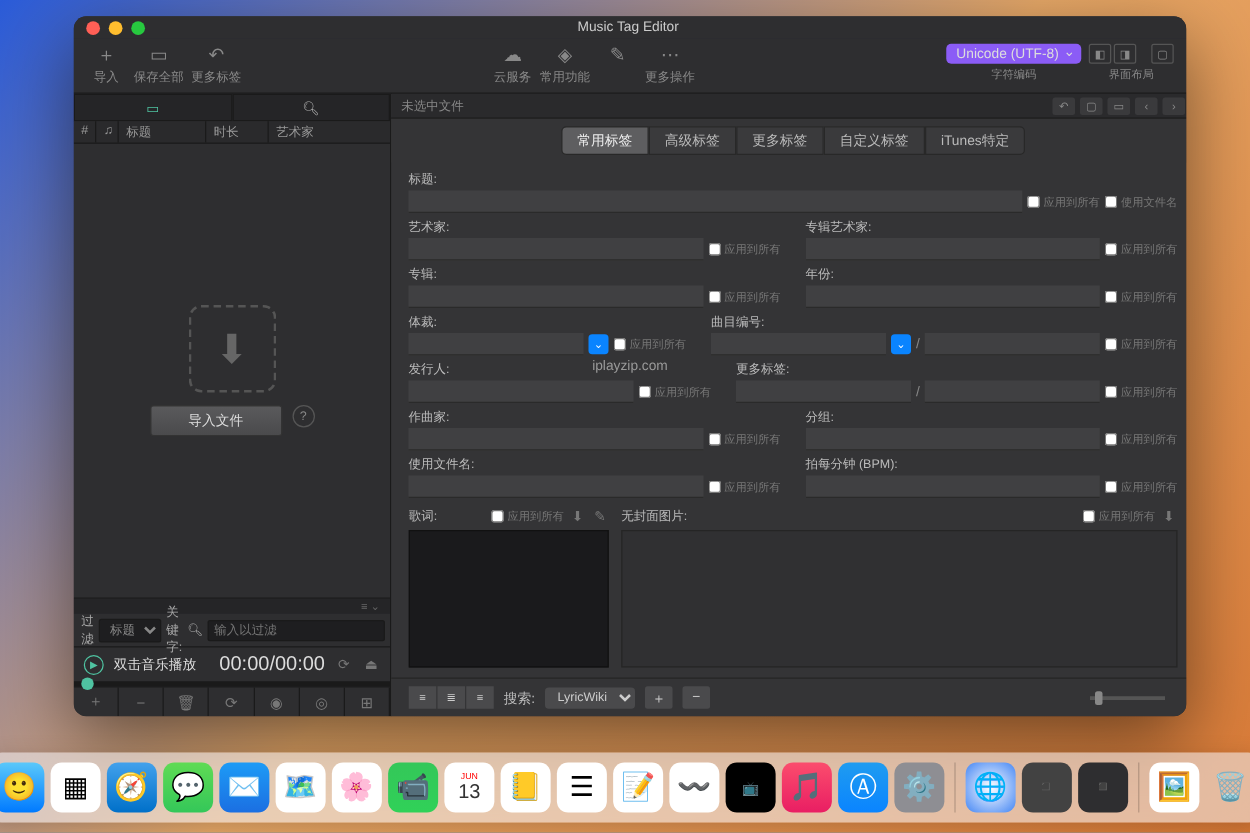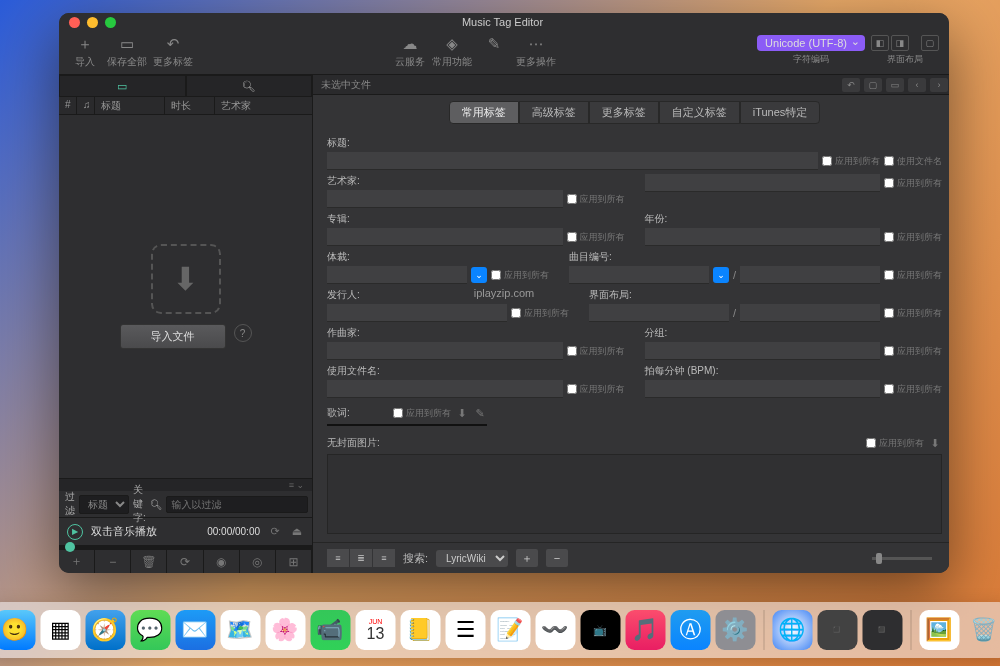--- a/index.html
+++ b/index.html
@@ -34,21 +34,21 @@
 .import-btn { background:linear-gradient(#5a5a5c,#4a4a4c); color:#ddd; padding:4px 30px; border-radius:3px; border:1px solid #333; cursor:pointer; font-size:11px; }
 .qmark { width:18px; height:18px; border:1px solid #555; border-radius:50%; display:flex; align-items:center; justify-content:center; font-size:10px; cursor:pointer; color:#888; }
 .sb-bottom { border-top:1px solid #1a1a1a; }
 .scroll-ind { height:12px; background:#252527; display:flex; align-items:center; justify-content:flex-end; padding:0 8px; font-size:9px; color:#666; }
 .filter-row { display:flex; align-items:center; height:26px; padding:0 6px; gap:4px; font-size:10px; }
 .filter-row select,.filter-row input { background:#1e1e20; border:1px solid #1a1a1a; color:#888; padding:2px 4px; font-size:10px; border-radius:2px; }
 .filter-row input{flex:1}
 .playback { display:flex; align-items:center; height:28px; padding:0 8px; gap:8px; border-top:1px solid #1a1a1a; }
 .play-btn { width:16px; height:16px; border:1px solid #4fc3a1; border-radius:50%; display:flex; align-items:center; justify-content:center; color:#4fc3a1; font-size:8px; cursor:pointer; }
 .play-text { flex:1; color:#ddd; font-size:11px; }
-.timecode { color:#ddd; font-size:10px; }
+.timecode { color:#ddd; font-size:16px; }
 .progress { height:4px; background:#1a1a1a; position:relative; }
 .progress-knob { position:absolute; left:6px; top:-3px; width:10px; height:10px; background:#4fc3a1; border-radius:50%; }
 .sb-actions { display:flex; height:24px; border-top:1px solid #1a1a1a; }
 .sb-act { flex:1; display:flex; align-items:center; justify-content:center; color:#777; border-right:1px solid #1a1a1a; cursor:pointer; font-size:12px; }
 .main { flex:1; display:flex; flex-direction:column; background:#343436; }
 .main-top { height:20px; display:flex; align-items:center; padding:0 8px; background:#2a2a2c; border-bottom:1px solid #1a1a1a; font-size:10px; color:#888; }
 .main-top-btns { margin-left:auto; display:flex; gap:4px; }
 .mtb { width:18px; height:14px; background:#3a3a3c; border-radius:2px; display:flex; align-items:center; justify-content:center; font-size:9px; cursor:pointer; color:#888; }
 .tabbar { display:flex; justify-content:center; padding:6px 0; gap:0; background:#343436; }
 .tab { padding:3px 12px; background:#3a3a3c; border:1px solid #282828; color:#bbb; font-size:11px; cursor:pointer; }
@@ -56,21 +56,21 @@
 .tab:first-child{border-radius:4px 0 0 4px}.tab:last-child{border-radius:0 4px 4px 0}
 .form { flex:1; padding:6px 14px; overflow:auto; }
 .row { display:flex; gap:20px; margin-bottom:4px; }
 .field { flex:1; display:flex; flex-direction:column; gap:2px; }
 .field-label { font-size:10px; color:#bbb; }
 .field-input-row { display:flex; align-items:center; gap:4px; }
 .field-input { flex:1; background:#404042; border:none; border-bottom:1px solid #2a2a2a; height:18px; color:#ddd; padding:0 4px; font-size:10px; }
 .chk { display:flex; align-items:center; gap:3px; font-size:9px; color:#777; white-space:nowrap; }
 .chk input{width:10px;height:10px}
 .dropdown-blue { background:#0a84ff; color:#fff; width:16px; height:16px; border-radius:3px; display:flex; align-items:center; justify-content:center; font-size:9px; }
-.lyrics-section { display:flex; gap:10px; padding:4px 14px 8px; height:140px;flex-direction:column; }
+.lyrics-section { display:flex; gap:10px; padding:4px 14px 8px; height:140px; }
 .lyrics-left { width:160px; display:flex; flex-direction:column; gap:4px; }
 .lyrics-header { display:flex; align-items:center; justify-content:space-between; font-size:10px; color:#bbb; }
 .lyrics-box { flex:1; background:#1a1a1c; border:1px solid #111; }
 .cover-right { flex:1; display:flex; flex-direction:column; gap:4px; }
 .cover-box { flex:1; background:#303032; border:1px solid #252525; }
 .bottom-bar { display:flex; align-items:center; padding:6px 14px; gap:8px; background:#343436; border-top:1px solid #252525; }
 .align-btns { display:flex; gap:1px; }
 .align-btn { width:22px; height:18px; background:#4a4a4c; display:flex; align-items:center; justify-content:center; font-size:9px; cursor:pointer; color:#ccc; }
 .search-sel { background:#4a4a4c; border:none; color:#ccc; padding:2px 6px; font-size:10px; border-radius:3px; }
 .pm-btn { width:22px; height:18px; background:#4a4a4c; border-radius:2px; display:flex; align-items:center; justify-content:center; cursor:pointer; color:#ccc; }
@@ -239,20 +239,21 @@
               <div class="field-label">艺术家:</div>
               <div class="field-input-row">
                 <input class="field-input" style="">
                 <label class="chk">
                   <input type="checkbox" style="">
                   <span>应用到所有</span>
                 </label>
               </div>
             </div>
           <div class="field">
+              <div class="field-label">专辑艺术家:</div>
               <div class="field-input-row">
                 <input class="field-input" style="">
                 <label class="chk">
                   <input type="checkbox" style="">
                   <span>应用到所有</span>
                 </label>
               </div>
             </div>
         </div>
         <div class="row">
@@ -308,21 +309,21 @@
               <div class="field-label">发行人:</div>
               <div class="field-input-row">
                 <input class="field-input" style="">
                 <label class="chk">
                   <input type="checkbox" style="">
                   <span>应用到所有</span>
                 </label>
               </div>
             </div>
           <div class="field">
-              <div class="field-label">界面布局:</div>
+              <div class="field-label">更多标签:</div>
               <div class="field-input-row">
                 <input class="field-input" style="flex: 0.45 1 0%;">
                 <span style="color:#888">/</span>
                 <input class="field-input" style="flex: 0.45 1 0%;">
                 <label class="chk">
                   <input type="checkbox" style="">
                   <span>应用到所有</span>
                 </label>
               </div>
             </div>

